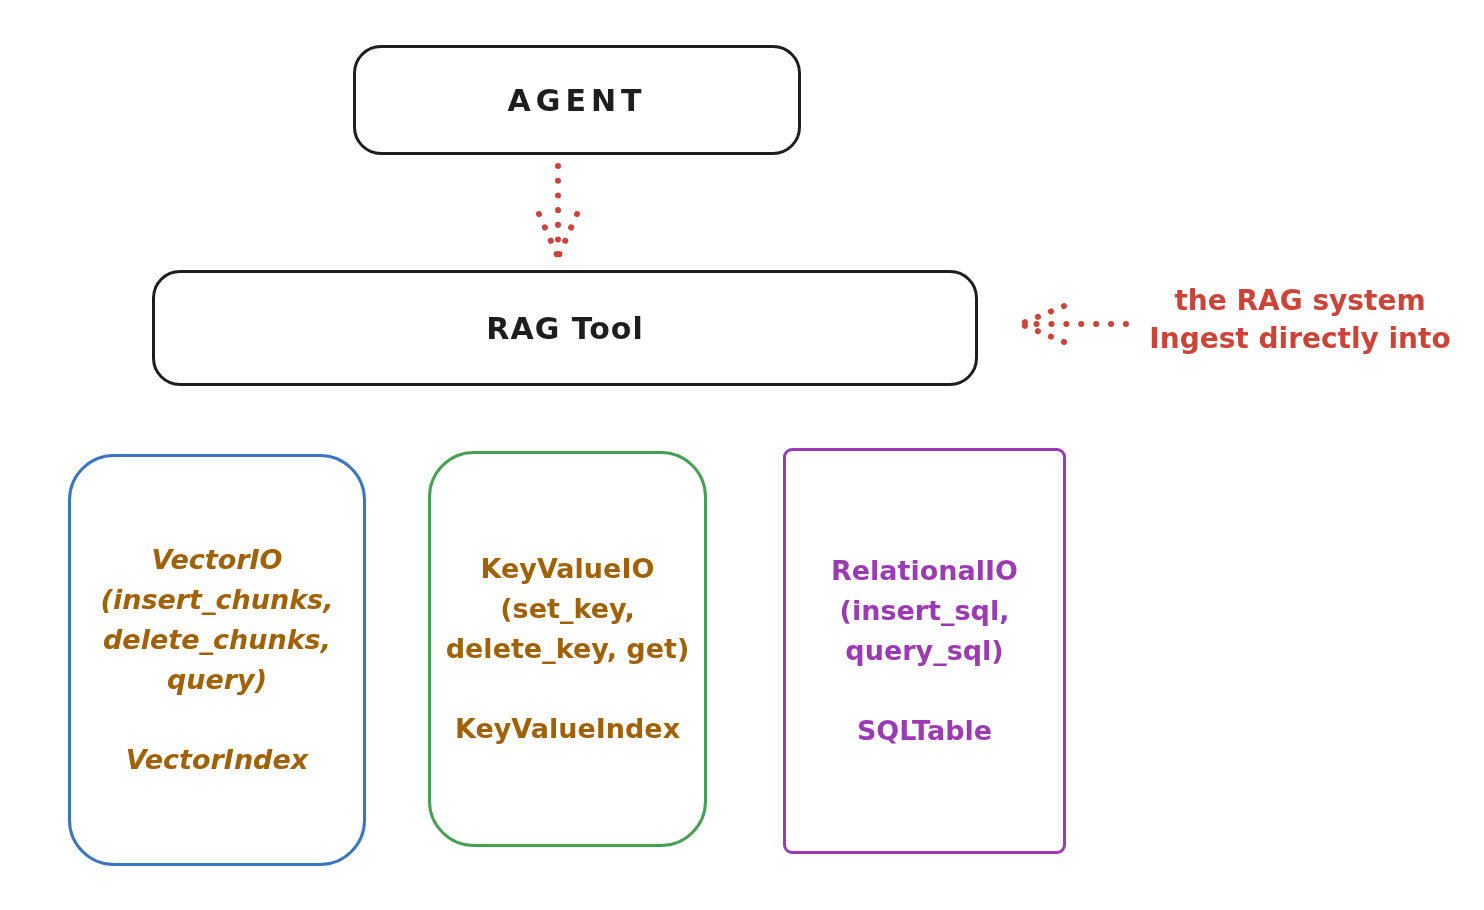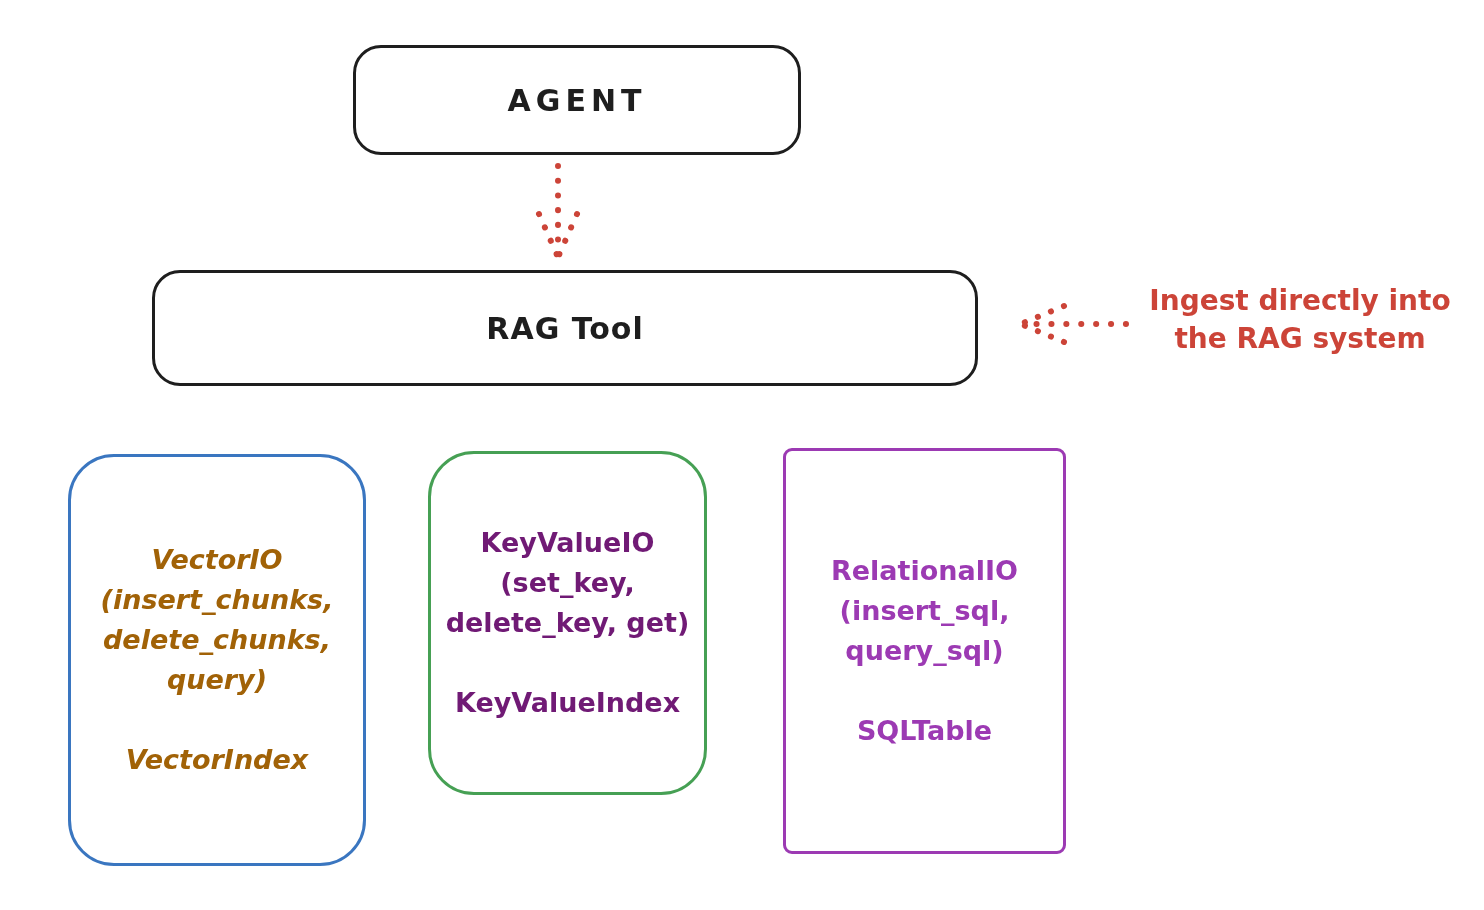--- a/index.html
+++ b/index.html
@@ -38,21 +38,21 @@
   .agent-box .black-label { letter-spacing: 5px; }
   .rag-box   .black-label { letter-spacing: 1px; }
 
   .backend {
     border-width: 3.5px;
     border-style: solid;
     border-radius: 46px;
     padding: 10px 6px;
   }
   .backend-vector     { left: 68px;  top: 454px; width: 298px; height: 412px; border-color: #3a76c0; color: #a16207; font-style: italic; }
-  .backend-keyvalue   { left: 428px; top: 451px; width: 279px; height: 344px; border-color: #46a054; color: #701a75; }
+  .backend-keyvalue   { left: 428px; top: 451px; width: 279px; height: 396px; border-color: #46a054; color: #a16207; }
   .backend-relational { left: 783px; top: 448px; width: 283px; height: 406px; border-color: #9c3ab3; color: #9c3ab3; border-radius: 9px; }
   .backend .tline {
     font-size: 27px;
     font-weight: 600;
     line-height: 40px;
     white-space: nowrap;
   }
   .backend .index-label {
     font-size: 27px;
     font-weight: 600;
@@ -97,22 +97,22 @@
 
   <svg class="arrow-svg" style="left:1014px; top:298px;" width="118" height="54" viewBox="0 0 118 54" aria-hidden="true">
     <g stroke="#cc4438" stroke-width="6" stroke-linecap="round" fill="none">
       <path d="M112 26 L10 26" stroke-dasharray="0.1 14.8"></path>
       <path d="M50 8 L9 25" stroke-dasharray="0.1 14"></path>
       <path d="M50 44 L9 27" stroke-dasharray="0.1 14"></path>
     </g>
   </svg>
 
   <div class="annotation">
+    <div>the RAG system</div>
     <div>Ingest directly into</div>
-    <div>the RAG system</div>
   </div>
 
   <div class="box backend backend-vector">
     <div>
         <div class="tline">VectorIO</div>
         <div class="tline">(insert_chunks,</div>
         <div class="tline">delete_chunks,</div>
         <div class="tline">query)</div>
       </div>
     <div class="index-label">VectorIndex</div>

